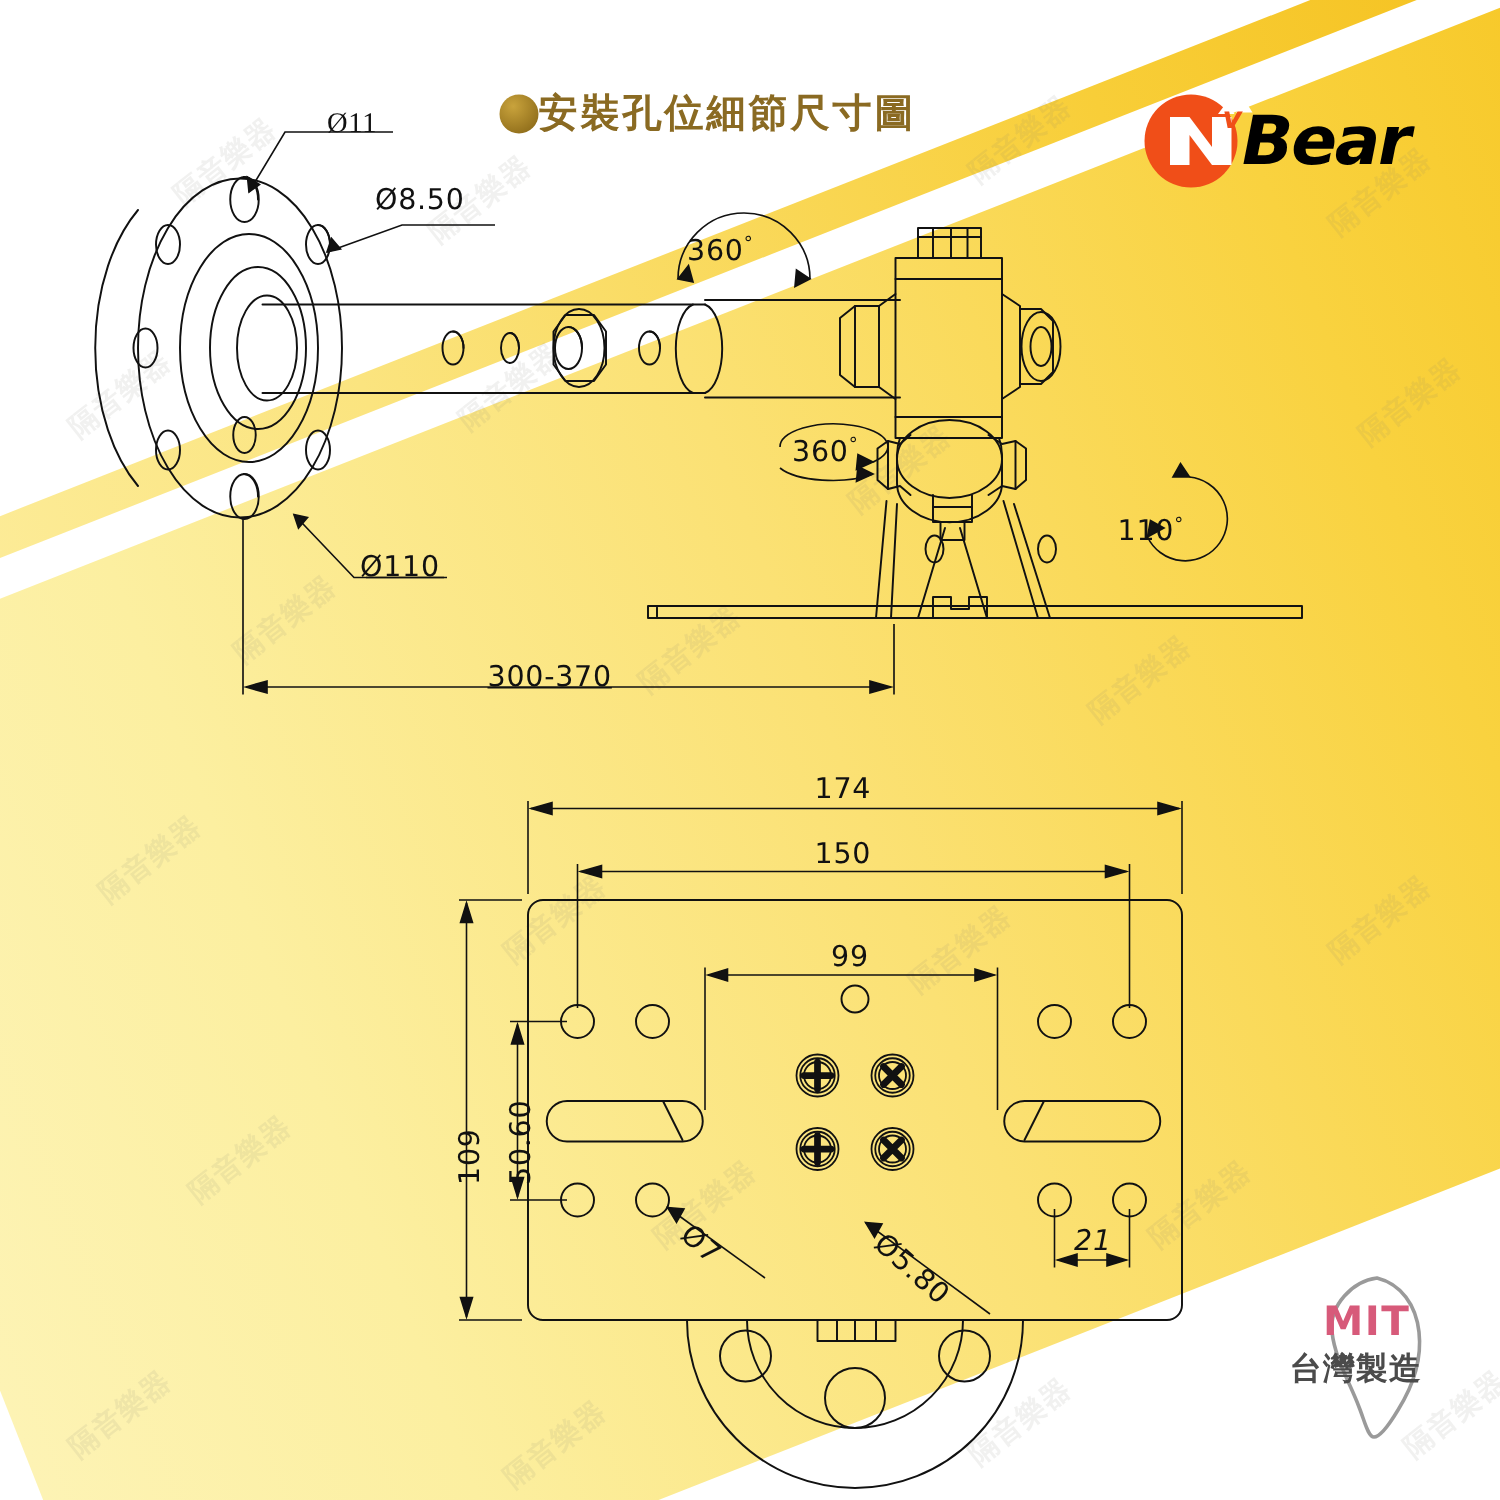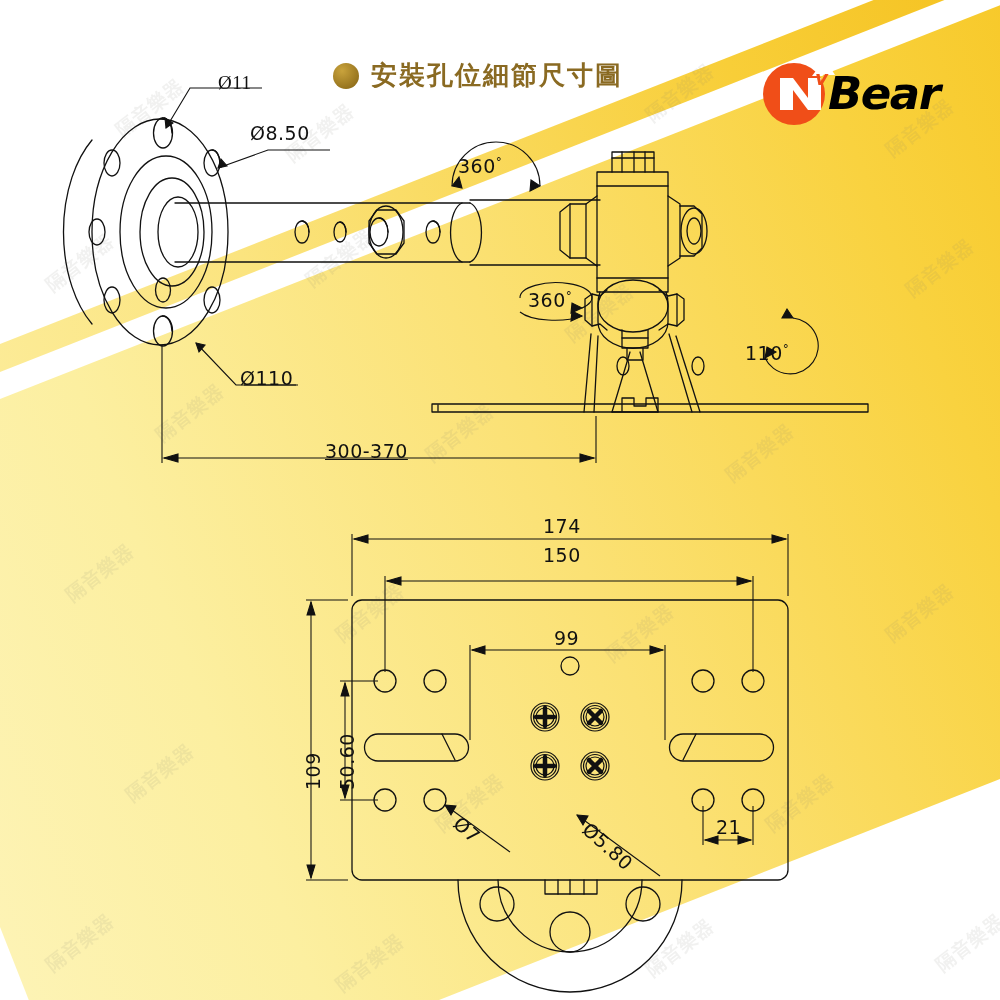--- a/index.html
+++ b/index.html
@@ -35,21 +35,21 @@
     color:rgba(120,120,110,.34);
     transform:rotate(-38deg);
     white-space:nowrap;
     letter-spacing:1px;
   }
 
   
   .draw{position:absolute;left:0;top:0;width:1000px;height:1000px;pointer-events:none;}
 
   
-  #title-row{position:absolute;left:333px;top:58px;display:flex;align-items:center;gap:12px;}
+  #title-row{position:absolute;left:333px;top:58px;display:flex;align-items:center;}
   #title-bullet{
     width:26px;height:26px;border-radius:50%;
     background:radial-gradient(circle at 35% 30%,#c9a33c,#8d6b19 85%);
     flex:0 0 auto;
   }
   #title-text{
     font-family:"DejaVu Sans",sans-serif;
     font-size:26px;font-weight:700;color:#8a6a22;letter-spacing:2px;
     white-space:nowrap;
   }
@@ -373,38 +373,46 @@
     <svg width="205" height="64" viewBox="0 0 205 64">
       <circle cx="34" cy="32" r="31" fill="#f04e18"></circle>
       <path d="M20 48 L20 16 L33 16 L48 36 L48 16 L61 16 L61 48 L48 48 L33 28 L33 48 Z" fill="#fff"></path>
       <path d="M52 14 L58 6 L63 14 Z" fill="#fff"></path>
       <path d="M64 13 L70 5 L75 13 Z" fill="#fff"></path>
     </svg>
     <div id="logo-v">v</div>
     <div id="logo-text">Bear</div>
   </div>
 
+  <div id="mit-badge">
+    <svg width="120" height="112" viewBox="0 0 120 112">
+      <path d="M60 4 C76 8 86 22 88 40 C90 58 84 76 74 92 C68 102 62 110 58 110
+               C54 110 52 100 48 90 C42 74 32 58 30 40 C28 22 44 6 60 4 Z" fill="none" stroke="#9a9a9a" stroke-width="2.4"></path>
+    </svg>
+    <div id="mit-label">MIT</div>
+    <div id="mit-sub">台灣製造</div>
+  </div>
 
   <div class="dim" style="left:218px;top:72px;font-family:Liberation Serif, serif;">Ø11</div>
   <div class="dim" style="left:250px;top:122px;">Ø8.50</div>
   <div class="dim" style="left:240px;top:367px;">Ø110</div>
   <div class="dim" style="left:325px;top:440px;text-decoration:underline;">300-370</div>
 
   <div class="dim" style="left:458px;top:155px;">
     <span>360</span><span class="deg">°</span>
   </div>
   <div class="dim" style="left:528px;top:289px;">
     <span>360</span><span class="deg">°</span>
   </div>
   <div class="dim" style="left:745px;top:342px;">
     <span>110</span><span class="deg">°</span>
   </div>
 
   <div class="dim" style="left:543px;top:515px;text-align:center;">174</div>
-  <div class="dim" style="left:543px;top:544px;">150</div>
+  <div class="dim" style="left:543px;top:558px;">150</div>
   <div class="dim" style="left:554px;top:627px;">99</div>
   <div class="dim rot90" style="left:302px;top:790px;">109</div>
   <div class="dim rot90" style="left:336px;top:790px;">50.60</div>
-  <div class="dim" style="left:716px;top:816px;">21</div>
+  <div class="dim" style="left:716px;top:816px;font-style:italic;">21</div>
   <div class="dim rot42" style="left:464px;top:812px;">Ø7</div>
   <div class="dim rot42" style="left:593px;top:818px;">Ø5.80</div>
 
 </div>
 
 </body></html>

